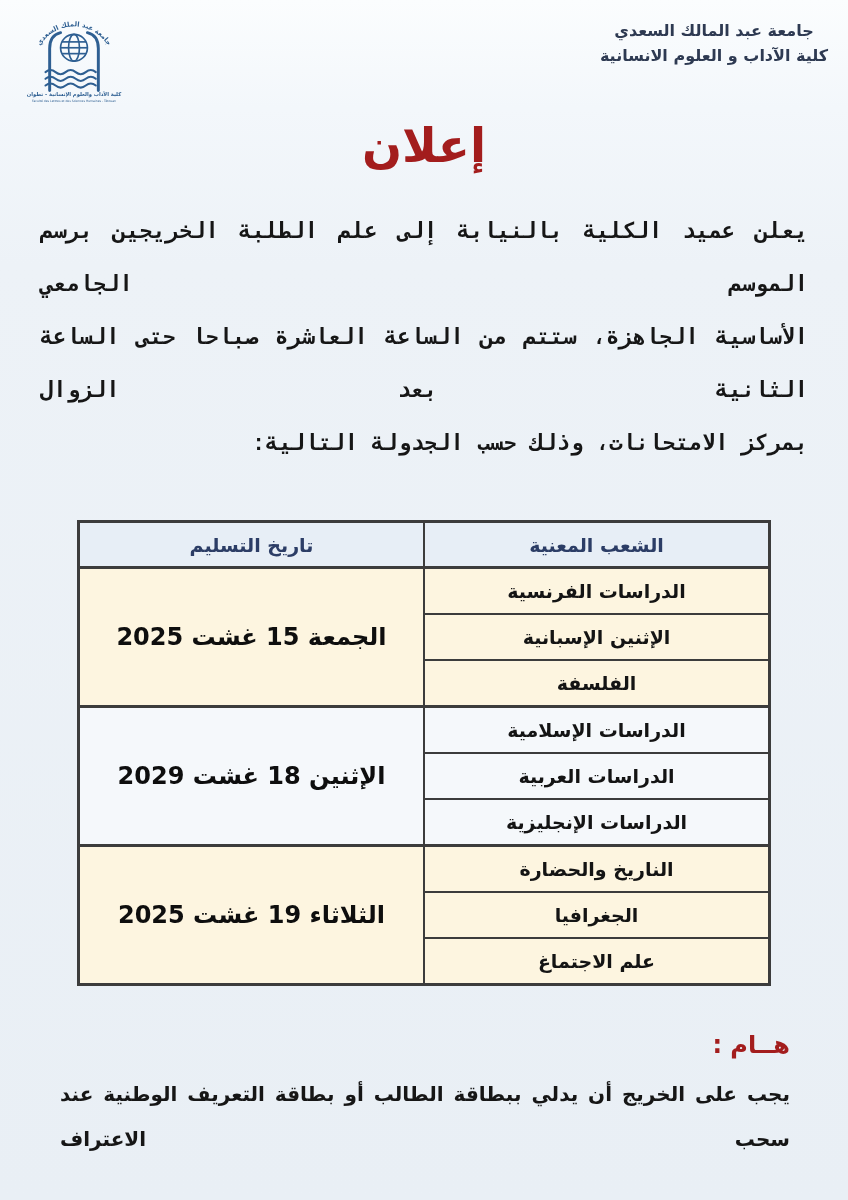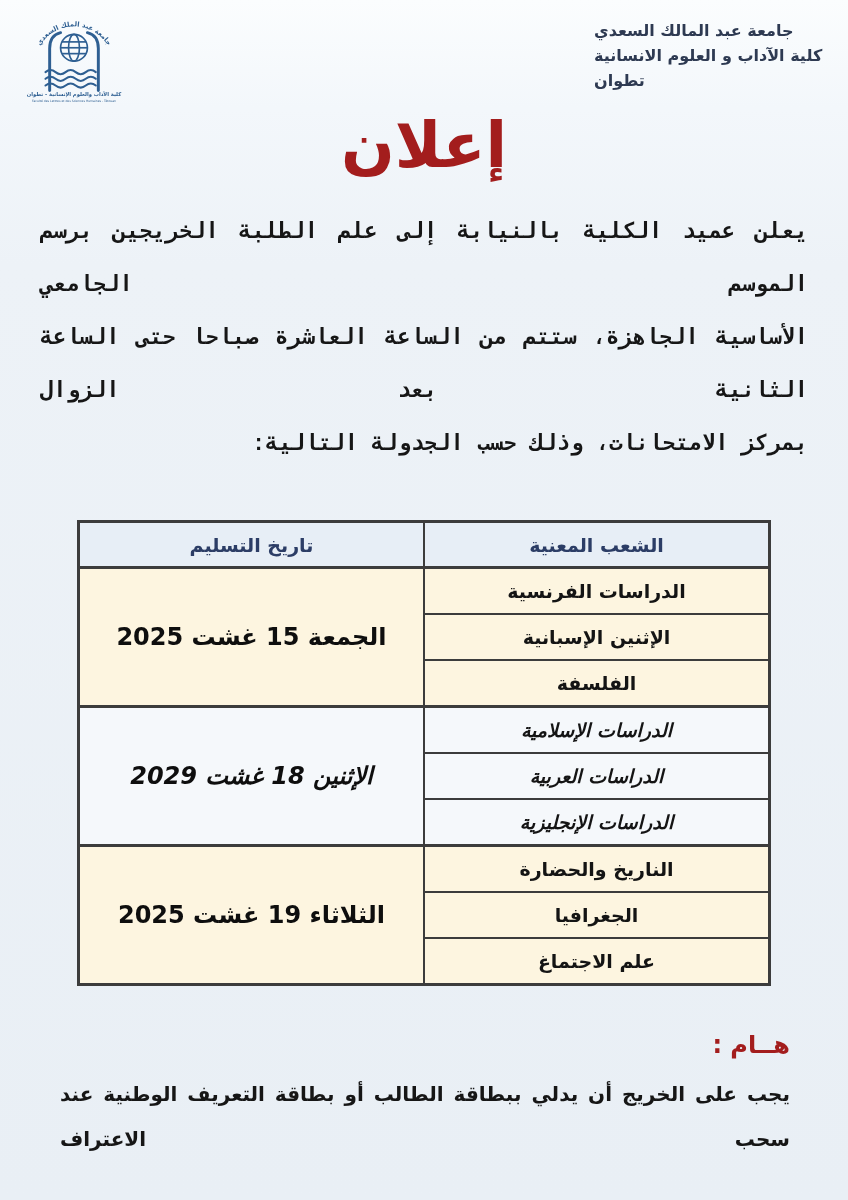--- a/index.html
+++ b/index.html
@@ -20,35 +20,35 @@
   .letterhead {
     display: flex;
     align-items: flex-start;
     justify-content: space-between;
     padding: 10px 14px 0 22px;
     height: 96px;
   }
   .logo-box { width: 104px; height: 94px; flex: 0 0 auto; }
   .org-block {
     margin-top: 8px;
-    text-align: left;
+    text-align: center;
     direction: rtl;
     color: #2e3a52;
     font-weight: bold;
     font-size: 16px;
     line-height: 25px;
     min-width: 240px;
   }
 
   
   .page-title {
     margin: 10px 0 0 0;
     text-align: center;
     color: #a31d1d;
-    font-size: 63px;
+    font-size: 47px;
     font-weight: bold;
     line-height: 60px;
   }
 
   
   .intro {
     direction: rtl;
     margin: 30px 40px 0 40px;
     color: #161616;
     font-size: 22px;
@@ -94,21 +94,21 @@
     color: #141414;
     font-size: 19px;
     font-weight: bold;
   }
   .date-cell {
     color: #0e0e0e;
     font-size: 24px;
     font-weight: bold;
   }
   .tone-cream { background: #fdf5e0; }
-  .tone-light { background: #f5f8fb; font-style: italic; }
+  .tone-light { background: #f5f8fb; }
   tr.group-start td { border-top: 3px solid #3c3c3c; }
 
   
   .important {
     direction: rtl;
     margin: 44px 58px 0 60px;
   }
   .imp-label {
     color: #a31d1d;
     font-size: 24px;
@@ -162,21 +162,20 @@
           <path d="M 26 90 q 6 -5 12 0 t 12 0 t 12 0 t 12 0 t 12 0"></path>
         </g>
         <text x="60" y="103" font-size="6.2" font-weight="bold" text-anchor="middle">كلية الآداب والعلوم الإنسانية - تطوان</text>
         <text x="60" y="110" font-size="3.6" text-anchor="middle">Faculté des Lettres et des Sciences Humaines - Tétouan</text>
       </svg>
     </div>
 
     <div class="org-block">
       <div>جامعة عبد المالك السعدي</div>
       <div>كلية الآداب و العلوم الانسانية</div>
-      <div>تطوان</div>
     </div>
   </header>
 
   <h1 class="page-title">إعلان</h1>
 
   <section class="intro">
       <div class="jline">يعلن عميد الكلية بالنيابة إلى علم الطلبة الخريجين برسم الموسم الجامعي</div>
       <div class="jline">الأساسية الجاهزة، ستتم من الساعة العاشرة صباحا حتى الساعة الثانية بعد الزوال</div>
       <div class="jline last">بمركز الامتحانات، وذلك حسب الجدولة التالية:</div>
     </section>

